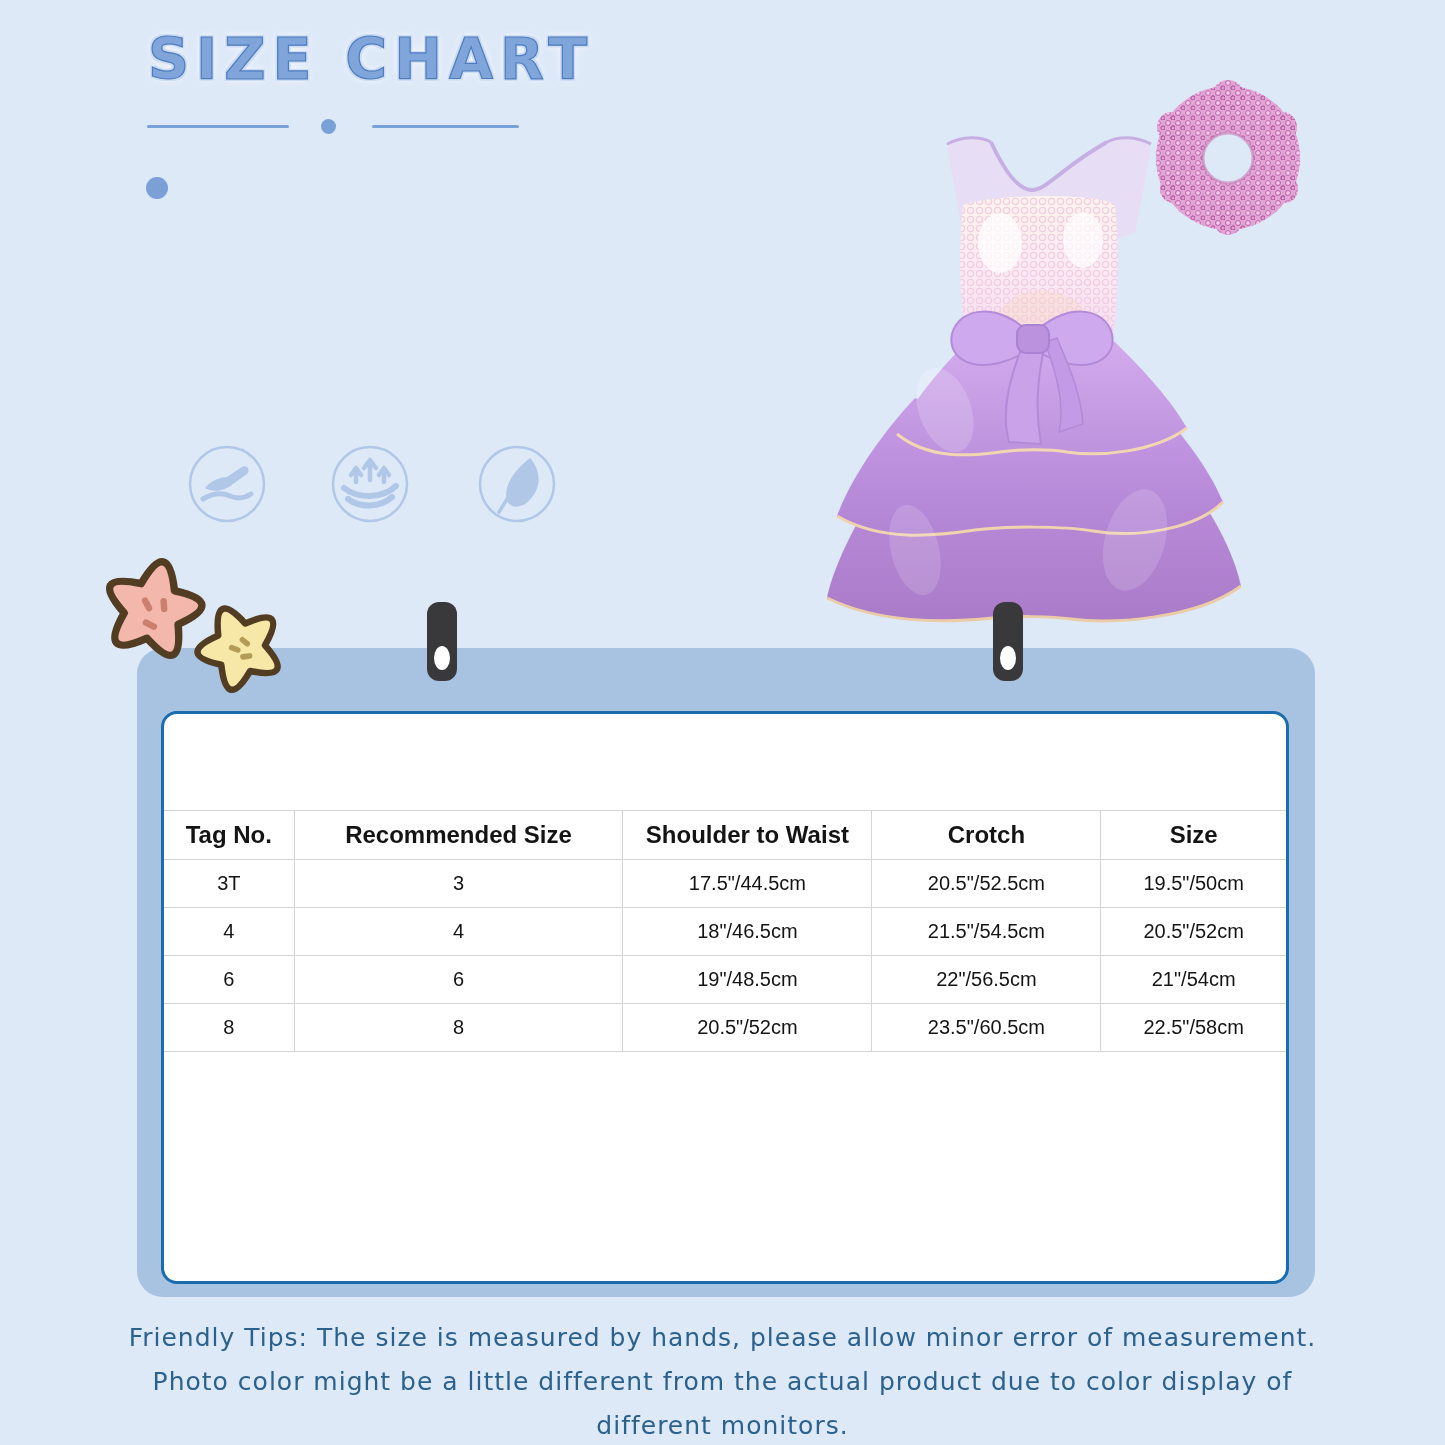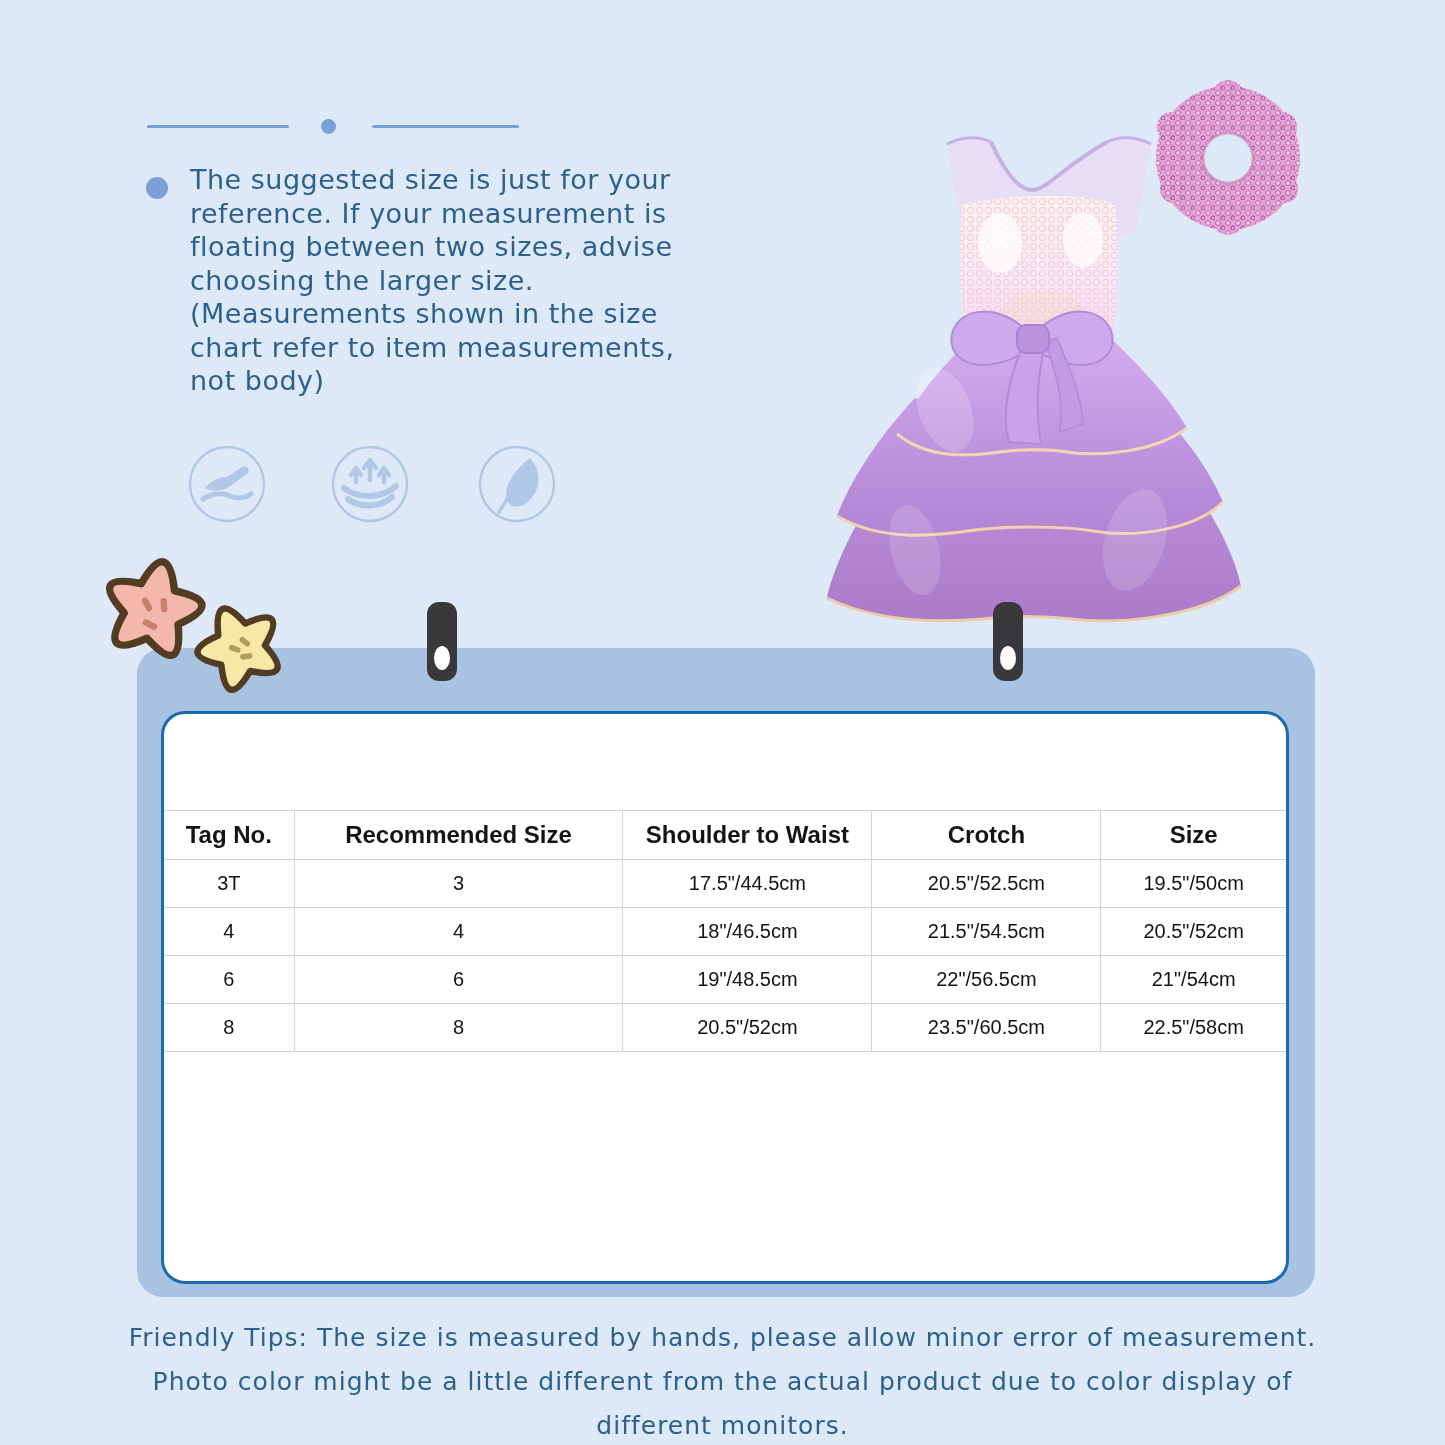--- a/index.html
+++ b/index.html
@@ -28,21 +28,21 @@
   }
   
   .tips {
     position:absolute; left:0; top:1316px; width:100%;
     text-align:center; font-size:25px; line-height:44px; letter-spacing:1px;
     color:#2b618c; white-space:pre-line;
   }
   
   .panel { position:absolute; left:137px; top:648px; width:1178px; height:649px; background:#a8c2e1; border-radius:26px; }
   .card  { position:absolute; left:161px; top:711px; width:1128px; height:573px; background:#fff;
-           border:3px solid #1a6cad; border-radius:24px; box-sizing:border-box; overflow:hidden; }
+           border:3px solid #1a6cad; border-radius:16px; box-sizing:border-box; overflow:hidden; }
   .size-table {
     position:absolute; top:96px; left:0; width:100%;
     border-collapse:collapse; table-layout:fixed;
     font-family:"Liberation Sans", sans-serif; color:#141414;
   }
   .size-table th, .size-table td {
     border:1px solid #d4d4d4; text-align:center; padding:0; white-space:nowrap; overflow:hidden;
   }
   .size-table th { font-size:24px; font-weight:bold; height:48px; }
   .size-table td { font-size:20px; font-weight:normal; height:47px; }
@@ -54,32 +54,26 @@
   .clip-left  { left:427px; top:602px; }
   .clip-right { left:993px; top:602px; }
   
   .svg-abs { position:absolute; }
 </style>
 </head>
 <body>
 
 <div class="canvas">
 
+  <div class="title">SIZE CHART</div>
   <div class="divider-line" style="left:147px;width:142px;"></div>
   <div class="divider-dot" style="left:321px;"></div>
   <div class="divider-line" style="left:372px;width:147px;"></div>
 
   <div class="bullet"></div>
-  <div class="note-text">The suggested size is just for your
-reference. If your measurement is
-floating between two sizes, advise
-choosing the larger size.
-(Measurements shown in the size
-chart refer to item measurements,
-not body)</div>
 
   <svg class="svg-abs" style="left:160px;top:437px;" width="440" height="110" viewBox="0 0 440 110">
     <g transform="translate(67,47)">
       <circle r="37" fill="none" stroke="#b0c7e7" stroke-width="2.5"></circle>
       <path d="M-22,4 C-16,-3 -8,-7 0,-7 L15,-17 C20,-20 24,-14 20,-10 L6,0 C-2,7 -14,9 -22,4 Z" fill="#b0c7e7"></path>
       <path d="M-24,15 C-14,9 -4,9 3,12 C10,15 18,14 24,10" stroke="#b0c7e7" stroke-width="5" fill="none" stroke-linecap="round"></path>
     </g>
     <g transform="translate(210,47)">
       <circle r="37" fill="none" stroke="#b0c7e7" stroke-width="2.5"></circle>
       <g stroke="#b0c7e7" stroke-width="4.5" fill="none" stroke-linecap="round" stroke-linejoin="round">

